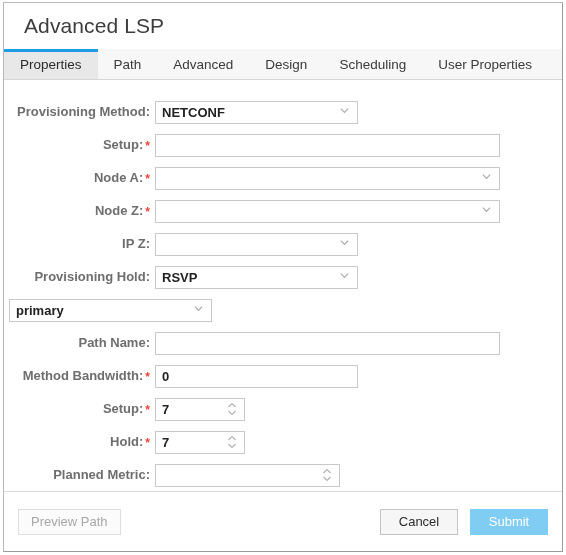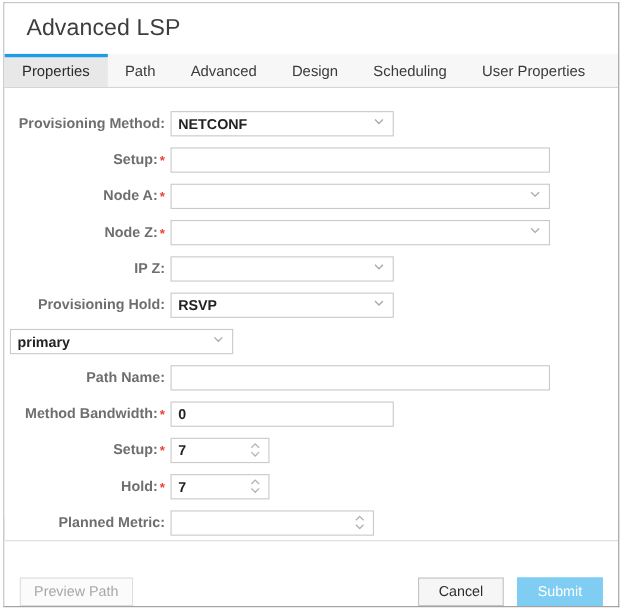--- a/index.html
+++ b/index.html
@@ -145,21 +145,21 @@
   }
 
   
   .footer {
     position: absolute;
     left: 0; right: 0; bottom: 0;
     height: 60px;
     background: #ffffff;
     border-top: 1px solid #dcdcdc;
     display: flex;
-    align-items: flex-end;
+    align-items: center;
     padding: 0 14px;
   }
   .btn {
     font-size: 13px;
     font-family: "Liberation Sans", sans-serif;
     border: 1px solid #c9c9c9;
     background: #fbfbfb;
     height: 26px;
     padding: 0 16px;
     cursor: pointer;

